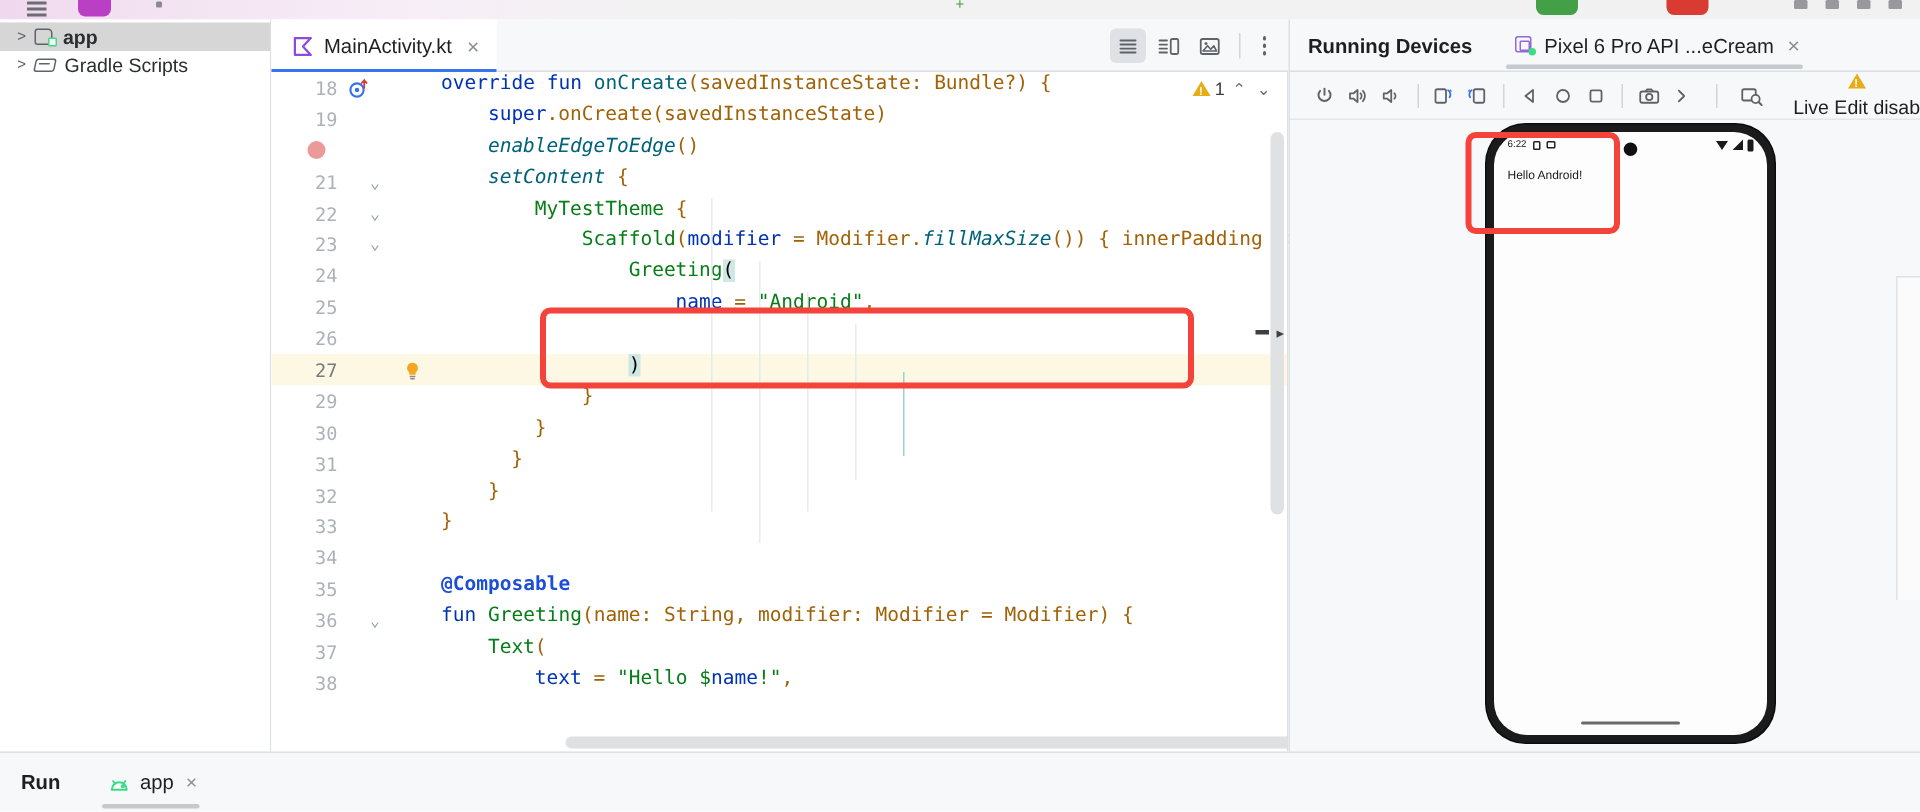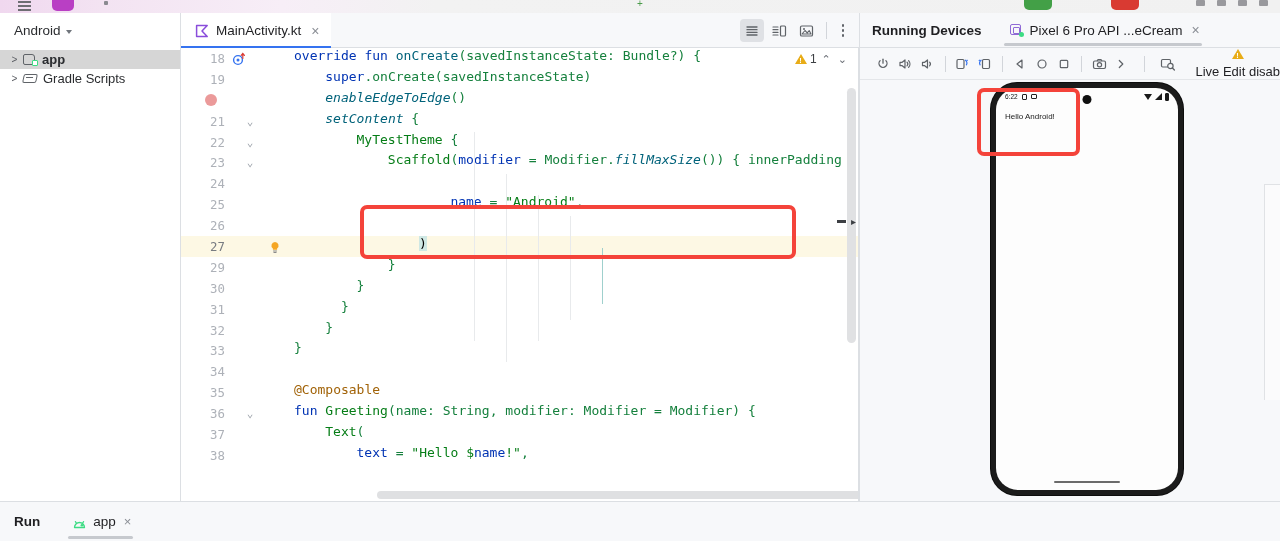--- a/index.html
+++ b/index.html
@@ -118,23 +118,23 @@
   
   .guide { position:absolute; width:1px; background:#e8eaec; }
   .guide.cur { background:#9fd0cd; }
 
   
   .k  { color:#0033b3; }            
   .fn { color:#00627a;margin-top:12px; }            
   .fnm{ color:#067d17; }            
   .p  { color:#0033b3; }            
   .s  { color:#067d17; }            
-  .t  { color:#15803d; }            
+  .t  { color:#a16207; }            
   .it { color:#00627a; font-style:italic; }  
-  .an { color:#a16207; }
+  .an { color:#1d4ed8;font-weight:bold; }
   .sel{ background:#cfe8e4; }
 
   
   .vscroll { position:absolute; right:3px; top:40px; width:9px; height:255px; background:#e0e1e3; border-radius:5px; }
   .vmark { position:absolute; right:13px; top:172px; width:9px; height:3px; background:#3c3f43; }
   .vcaret { position:absolute; right:3px; top:168px; font-size:10px; color:#3c3f43; }
   .hscroll { position:absolute; left:196px; bottom:2px; width:608px; height:8px; background:#dfe0e2; border-radius:5px; }
   .editor-vline { position:absolute; right:0; top:0; width:1px; height:453px; background:#dcdfe3; }
 
   
@@ -207,24 +207,20 @@
       <span></span>
         <span></span>
         <span></span>
         <span></span>
     </span>
   </div>
 
   <div class="ide">
 
     <div class="sidebar">
-      <div class="sb-header">
-        <span class="sb-title">Android</span>
-        <span class="chev-d"></span>
-      </div>
       <div class="tree" id="tree">
           <div class="tnode sel">
             <span class="tarrow">&gt;</span>
             <span class="ic-module">
               <i></i>
               <u></u>
             </span>
             <span class="tlabel bold">app</span>
           </div>
           <div class="tnode">
@@ -302,21 +298,21 @@
             <div class="ln"><span class="lno">18</span><span class="g-run"><svg width="16" height="15" viewBox="0 0 16 15">
                   <circle cx="7" cy="8" r="4.4" fill="none" stroke="#3573f0" stroke-width="1.4"></circle>
                   <circle cx="7" cy="8" r="1.5" fill="#3573f0"></circle>
                   <path d="M11.8 1.5v5M11.8 1.5l-1.6 1.8M11.8 1.5l1.6 1.8" stroke="#d93a32" stroke-width="1.2" fill="none" stroke-linecap="round"></path>
                 </svg></span><span class="code" style="padding-left: 0px;"><span class="k">override</span><span class="t"> </span><span class="k">fun</span><span class="t"> </span><span class="fn">onCreate</span><span class="t">(savedInstanceState: Bundle?) {</span></span></div>
             <div class="ln"><span class="lno">19</span><span class="code" style="padding-left: 31.28px;"><span class="k">super</span><span class="t">.onCreate(savedInstanceState)</span></span></div>
             <div class="ln"><span class="g-bp"></span><span class="code" style="padding-left: 31.28px;"><span class="it">enableEdgeToEdge</span><span class="t">()</span></span></div>
             <div class="ln"><span class="lno">21</span><span class="g-fold">⌄</span><span class="code" style="padding-left: 31.28px;"><span class="it">setContent</span><span class="t"> {</span></span></div>
             <div class="ln"><span class="lno">22</span><span class="g-fold">⌄</span><span class="code" style="padding-left: 62.56px;"><span class="fnm">MyTestTheme</span><span class="t"> {</span></span></div>
             <div class="ln"><span class="lno">23</span><span class="g-fold">⌄</span><span class="code" style="padding-left: 93.84px;"><span class="fnm">Scaffold</span><span class="t">(</span><span class="p">modifier</span><span class="t"> = Modifier.</span><span class="it">fillMaxSize</span><span class="t">()) { innerPadding -&gt;</span></span></div>
-            <div class="ln"><span class="lno">24</span></div>
+            <div class="ln"><span class="lno">24</span><span class="code" style="padding-left: 125.12px;"><span class="fnm">Greeting</span><span class="sel">(</span></span></div>
             <div class="ln"><span class="lno">25</span><span class="code" style="padding-left: 156.4px;"><span class="p">name</span><span class="t"> = </span><span class="s">"Android"</span><span class="t">,</span></span></div>
             <div class="ln"><span class="lno">26</span></div>
             <div class="ln hl"><span class="lno">27</span><span class="g-bulb"><svg width="12" height="13" viewBox="0 0 12 13">
                   <path d="M6 .9a3.6 3.6 0 0 1 2.1 6.5v1.4H3.9V7.4A3.6 3.6 0 0 1 6 .9z" fill="#f5a623"></path>
                   <rect x="4.1" y="9.5" width="3.8" height="1" fill="#8a8a8a"></rect>
                   <rect x="4.5" y="11" width="3" height="1" fill="#8a8a8a"></rect>
                 </svg></span><span class="code" style="padding-left: 125.12px;"><span class="sel">)</span></span></div>
             <div class="ln"><span class="lno">29</span><span class="code" style="padding-left: 93.84px;"><span class="t">}</span></span></div>
             <div class="ln"><span class="lno">30</span><span class="code" style="padding-left: 62.56px;"><span class="t">}</span></span></div>
             <div class="ln"><span class="lno">31</span><span class="code" style="padding-left: 46.92px;"><span class="t">}</span></span></div>

